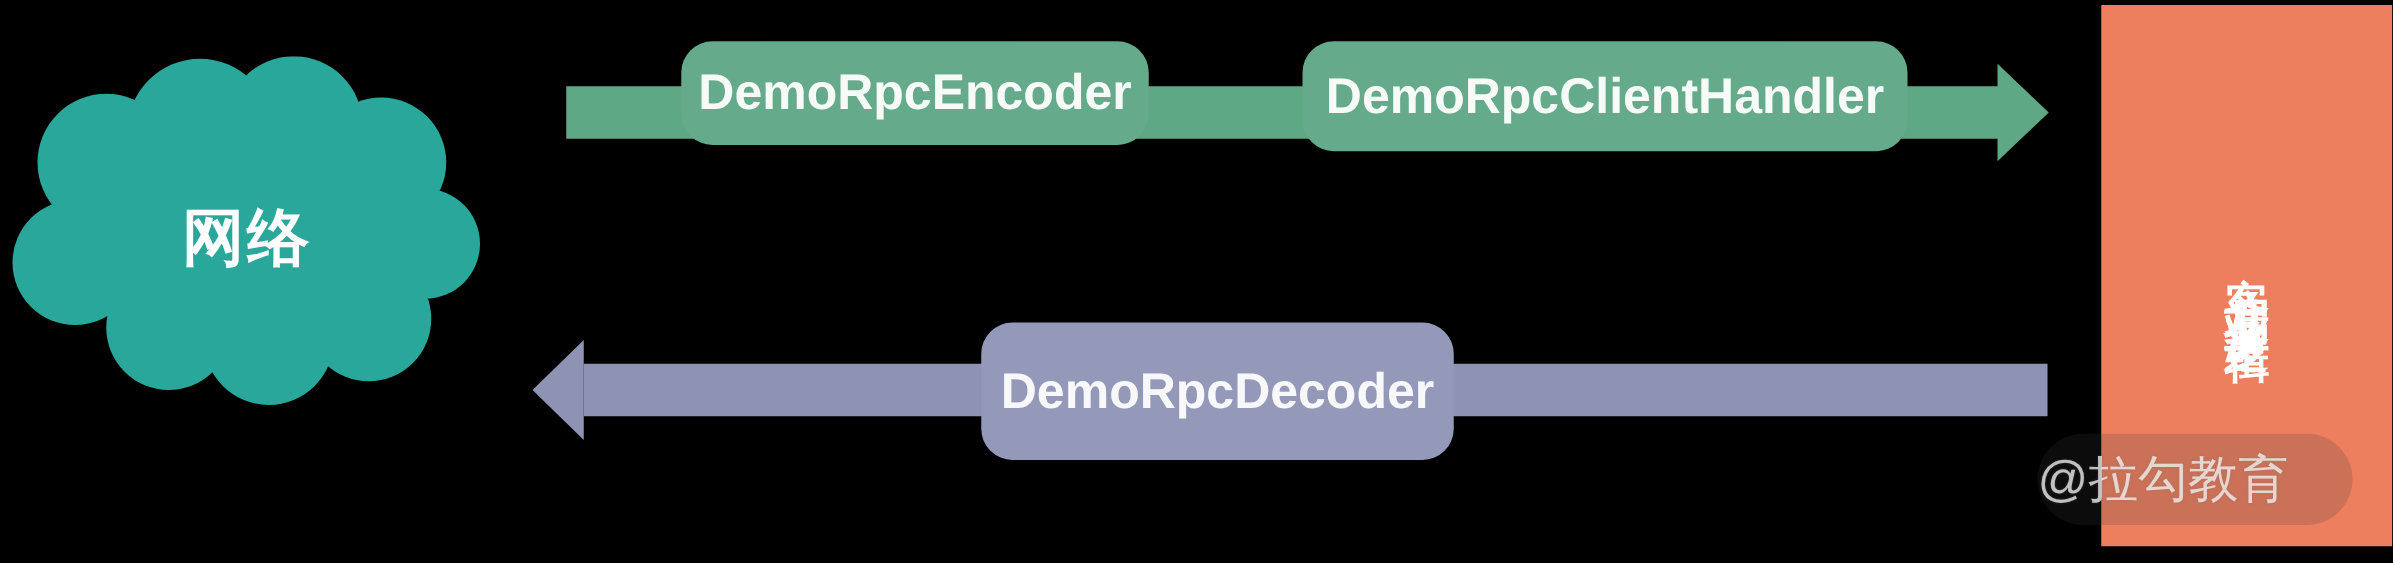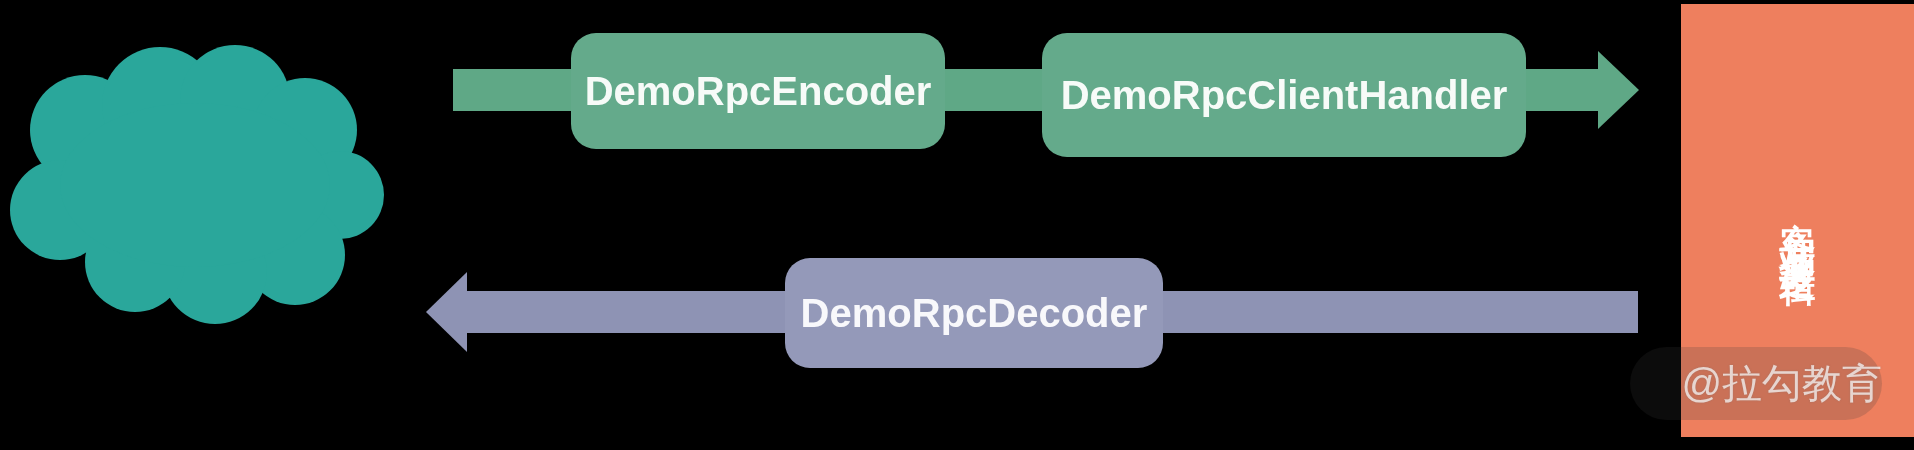--- a/index.html
+++ b/index.html
@@ -48,22 +48,22 @@
   }
   .node {
     display: flex; align-items: center; justify-content: center;
     color: #f7fbf8;
     font-weight: bold;
     font-size: 40px;
     border-radius: 25px;
   }
   .node-green { background: #64AA8B; }
   .node-purple { background: #9499B9; color: #f8f8fb; align-items: center; }
-  .encoder-node  { left: 571px;  top: 33px; width: 374px; height: 116px; }
-  .handler-node  { left: 1042px; top: 33px; width: 484px; height: 124px; }
+  .encoder-node  { left: 545px;  top: 33px; width: 374px; height: 83px; }
+  .handler-node  { left: 1042px; top: 33px; width: 484px; height: 88px; }
 
   
   .resp-shaft {
     left: 467px; top: 291px;
     width: 1171px; height: 42px;
     background: #8E93B4;
   }
   .resp-head {
     left: 426px; top: 272px;
     width: 0; height: 0;
@@ -89,21 +89,21 @@
     letter-spacing: 8px;
     line-height: 1;
   }
 
   
   .watermark {
     left: 1630px; top: 347px;
     width: 252px; height: 73px;
     border-radius: 37px;
     background: rgba(60, 60, 60, 0.20);
-    display: flex; align-items: center; justify-content: flex-end;
+    display: flex; align-items: center; justify-content: flex-start;
     z-index: 6;
   }
   .watermark-label {
     color: rgba(255, 255, 255, 0.70);
     font-size: 40px;
     font-weight: normal;
     white-space: nowrap;
     text-shadow: 0 0 2px rgba(120,120,120,0.4);
   }
 </style>
@@ -121,20 +121,21 @@
         <circle cx="300" cy="85" r="52"></circle>
         <circle cx="335" cy="150" r="44"></circle>
         <circle cx="290" cy="210" r="50"></circle>
         <circle cx="210" cy="227" r="52"></circle>
         <circle cx="130" cy="217" r="50"></circle>
         <circle cx="55" cy="165" r="50"></circle>
         <ellipse cx="190" cy="140" rx="135" ry="82"></ellipse>
       </g>
     </svg>
   </div>
+  <div class="abs cloud-label">网络</div>
 
   <div class="abs req-shaft"></div>
   <div class="abs req-head"></div>
   <div class="abs node node-green encoder-node">
     <span>DemoRpcEncoder</span>
   </div>
   <div class="abs node node-green handler-node">
     <span>DemoRpcClientHandler</span>
   </div>
 

